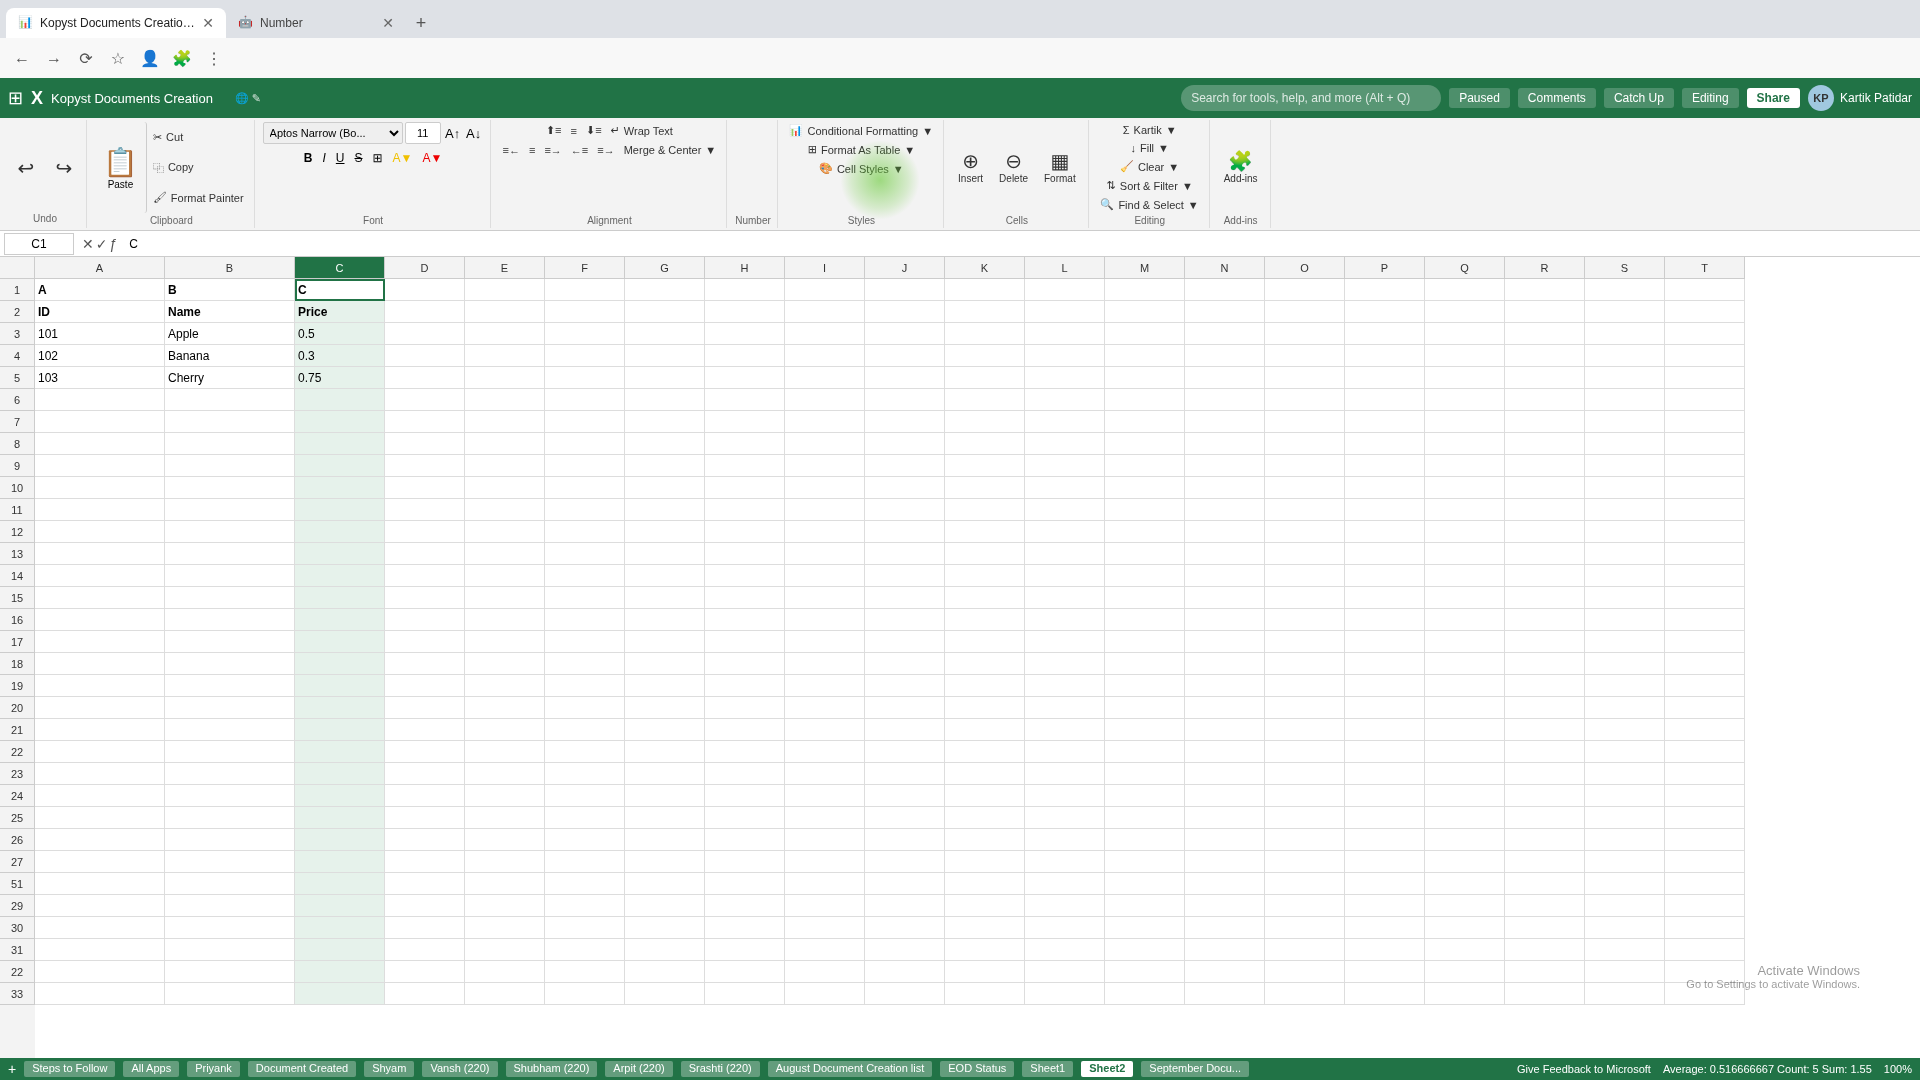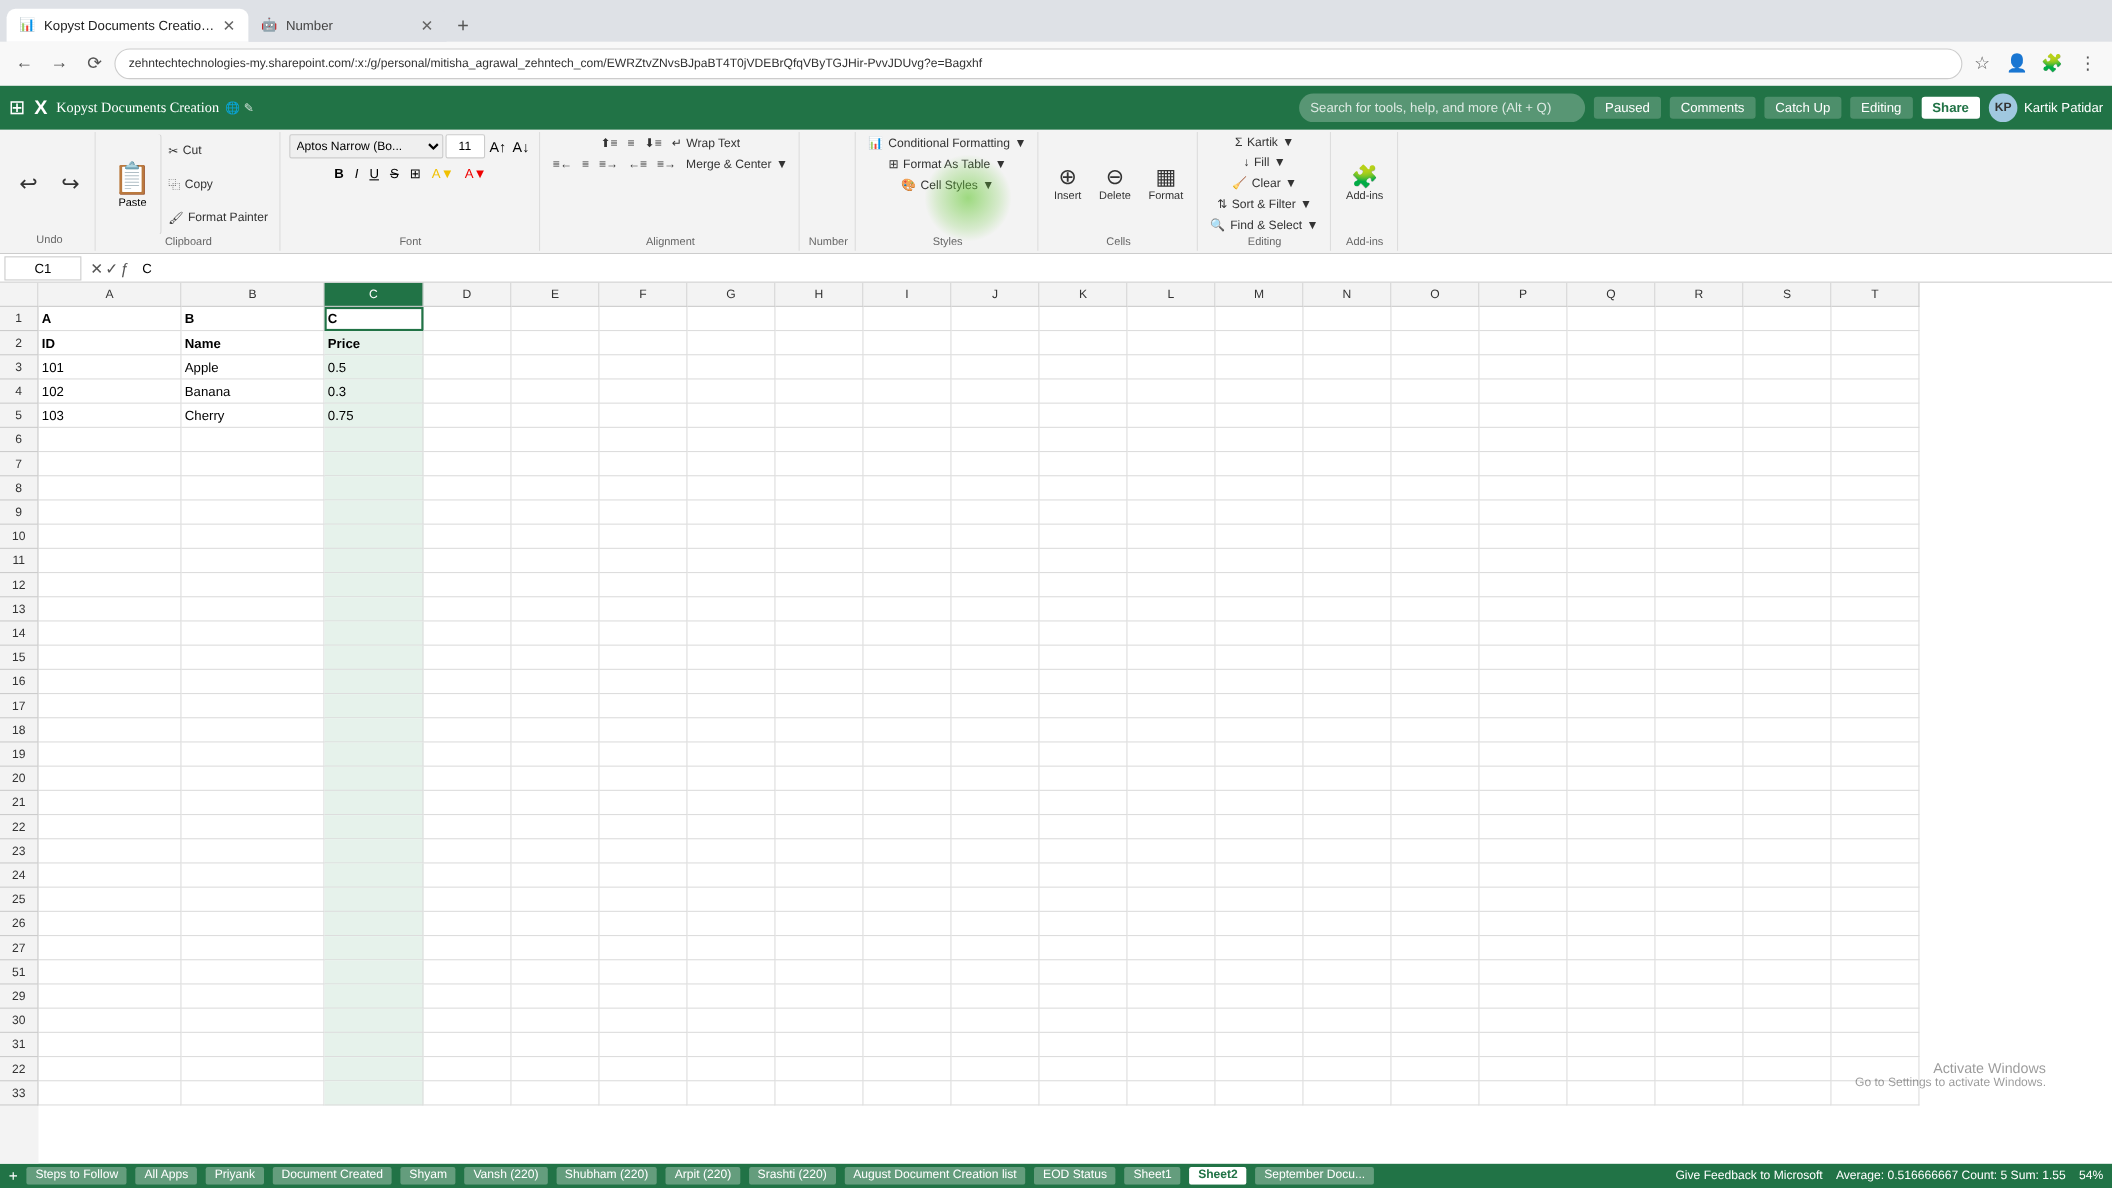--- a/index.html
+++ b/index.html
@@ -15,21 +15,21 @@
     .nav-btn { width: 28px; height: 28px; border: none; background: none; cursor: pointer; display: flex; align-items: center; justify-content: center; border-radius: 4px; color: #555; font-size: 16px; }
     .address-bar { flex: 1; height: 28px; border: 1px solid #ccc; border-radius: 14px; padding: 0 12px; font-size: 11px; background: #fff; color: #333; }
     .nav-right { display: flex; gap: 4px; align-items: center; }
     .bookmark-btn { width: 28px; height: 28px; border: none; background: none; cursor: pointer; display: flex; align-items: center; justify-content: center; border-radius: 4px; color: #555; font-size: 16px; }
 
     
     .excel-app { background: #fff; width: 100%; height: calc(1080px - 78px); display: flex; flex-direction: column; }
     .title-bar { background: #217346; display: flex; align-items: center; padding: 4px 8px; height: 40px; gap: 8px; }
     .app-grid-icon { color: #fff; font-size: 18px; cursor: pointer; }
     .excel-logo { color: #fff; font-weight: bold; font-size: 18px; }
-    .doc-title { color: #fff; font-size: 13px; flex: 1; display: flex; align-items: center; gap: 6px; font-family: Liberation Serif, serif; }
+    .doc-title { color: #fff; font-size: 13px; flex: 1; display: flex; align-items: center; gap: 22px; }
     .title-actions { display: flex; gap: 8px; align-items: center; color: #fff; font-size: 12px; }
     .title-action-btn { background: rgba(255,255,255,0.2); border: none; color: #fff; padding: 3px 10px; border-radius: 3px; cursor: pointer; font-size: 12px; }
     .search-bar-excel { width: 260px; height: 26px; border: none; border-radius: 13px; padding: 0 10px; font-size: 12px; background: rgba(255,255,255,0.25); color: #fff; }
     .search-bar-excel::placeholder { color: rgba(255,255,255,0.8); }
     .user-area { display: flex; align-items: center; gap: 6px; color: #fff; font-size: 12px; }
     .user-avatar { width: 26px; height: 26px; border-radius: 50%; background: #a0c8e0; display: flex; align-items: center; justify-content: center; font-size: 11px; color: #333; font-weight: bold; }
 
     
     .ribbon { background: #f3f3f3; border-bottom: 1px solid #ccc; display: flex; flex-direction: column; }
     .ribbon-content { display: flex; align-items: stretch; padding: 2px 4px; min-height: 80px; gap: 2px; }
@@ -141,21 +141,20 @@
       <span class="tab-title">Number</span>
       <span class="tab-close">✕</span>
     </div>
     <div class="tab-new">+</div>
   </div>
 
   <div class="nav-bar">
     <button class="nav-btn">←</button>
     <button class="nav-btn">→</button>
     <button class="nav-btn">⟳</button>
-    <input class="address-bar" type="text" value="zehntechtechnologies-my.sharepoint.com/:x:/g/personal/mitisha_agrawal_zehntech_com/EWRZtvZNvsBJpaBT4T0jVDEBrQfqVByTGJHir-PvvJDUvg?e=Bagxhf" style="">
     <div class="nav-right">
       <button class="bookmark-btn">☆</button>
       <button class="bookmark-btn">👤</button>
       <button class="bookmark-btn">🧩</button>
       <button class="bookmark-btn">⋮</button>
     </div>
   </div>
 </div>
 
 <div class="excel-app">
@@ -1170,21 +1169,21 @@
       <div class="status-sheet-tab">Srashti (220)</div>
       <div class="status-sheet-tab">August Document Creation list</div>
       <div class="status-sheet-tab">EOD Status</div>
       <div class="status-sheet-tab">Sheet1</div>
       <div class="status-sheet-tab active-sheet">Sheet2</div>
       <div class="status-sheet-tab">September Docu...</div>
     </div>
     <div class="status-bar-right">
       <span>Give Feedback to Microsoft</span>
       <span>Average: 0.516666667   Count: 5   Sum: 1.55</span>
-      <span>54%</span>
+      <span>100%</span>
     </div>
   </div>
 </div>
 
 <div class="activate-windows">
   <div>Activate Windows</div>
   <div style="font-size:11px;">Go to Settings to activate Windows.</div>
 </div>
 
 </body></html>

